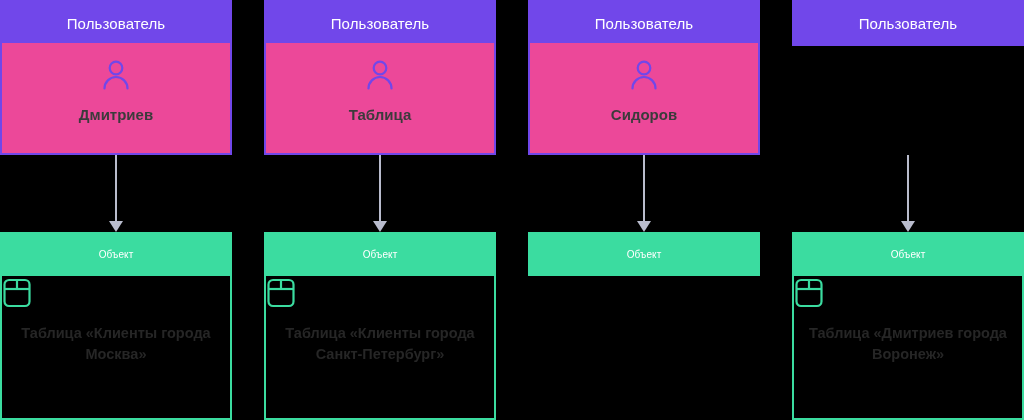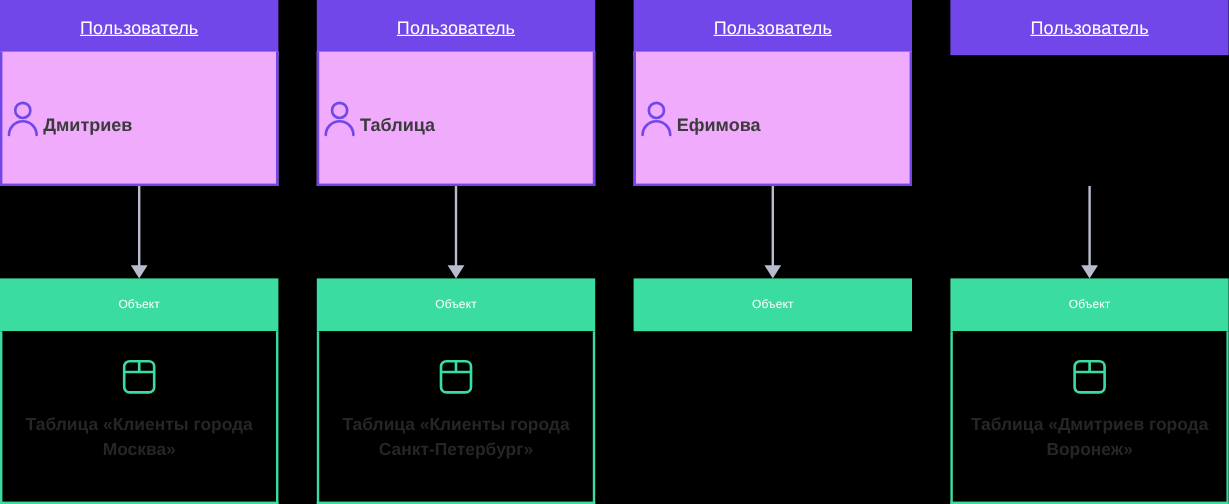--- a/index.html
+++ b/index.html
@@ -36,35 +36,35 @@
   }
   .user-card-header {
     height: 46px;
     background: #7147EA;
     display: flex;
     align-items: center;
     justify-content: center;
     color: #ffffff;
     font-size: 15px;
     letter-spacing: 0.1px;
-    text-decoration: underline;
   }
   .user-card-body {
     position: absolute;
     top: 43px;
     left: 0;
     right: 0;
     bottom: 0;
     border: 2px solid #7147EA;
     border-top: none;
-    background: #f0abfc;
-    display: flex;
-    flex-direction: row;
+    background: #ec4899;
+    display: flex;
+    flex-direction: column;
     align-items: center;
     justify-content: flex-start;
+    padding-top: 14px;
   }
   .user-icon {
     width: 34px;
     height: 34px;
     display: block;
   }
   .user-name {
     margin-top: 14px;
     color: #3b3b3b;
     font-size: 15px;
@@ -123,23 +123,22 @@
     position: absolute;
     top: 44px;
     left: 0;
     right: 0;
     bottom: 0;
     border: 2px solid #3BDCA0;
     border-top: none;
     background: #000000;
     display: flex;
     flex-direction: column;
-    align-items: center;
     justify-content: flex-start;
-    padding-top: 22px;
+    padding-top: 1px;
   }
   .object-icon {
     width: 30px;
     height: 32px;
     display: block;
   }
   .object-name {
     margin-top: 14px;
     color: #262626;
     font-size: 14.5px;
@@ -221,21 +220,21 @@
   <div class="column" style="left:528px; width:232px;">
     <div class="user-card">
       <div class="user-card-header">Пользователь</div>
       <div class="user-card-body">
         <span class="user-icon">
           <svg viewBox="0 0 34 34" width="34" height="34" fill="none" stroke="#7147EA" stroke-width="2.2">
             <circle cx="17" cy="11" r="6.3"></circle>
             <path d="M5.5 31.5a11.5 11.5 0 0 1 23 0" stroke-linecap="round"></path>
           </svg>
         </span>
-        <div class="user-name">Ефимова</div>
+        <div class="user-name">Сидоров</div>
       </div>
     </div>
     <div class="arrow">
       <div class="arrow-line"></div>
       <div class="arrow-head"></div>
     </div>
     <div class="object-card">
       <div class="object-card-header">Объект</div>
     </div>
   </div>

